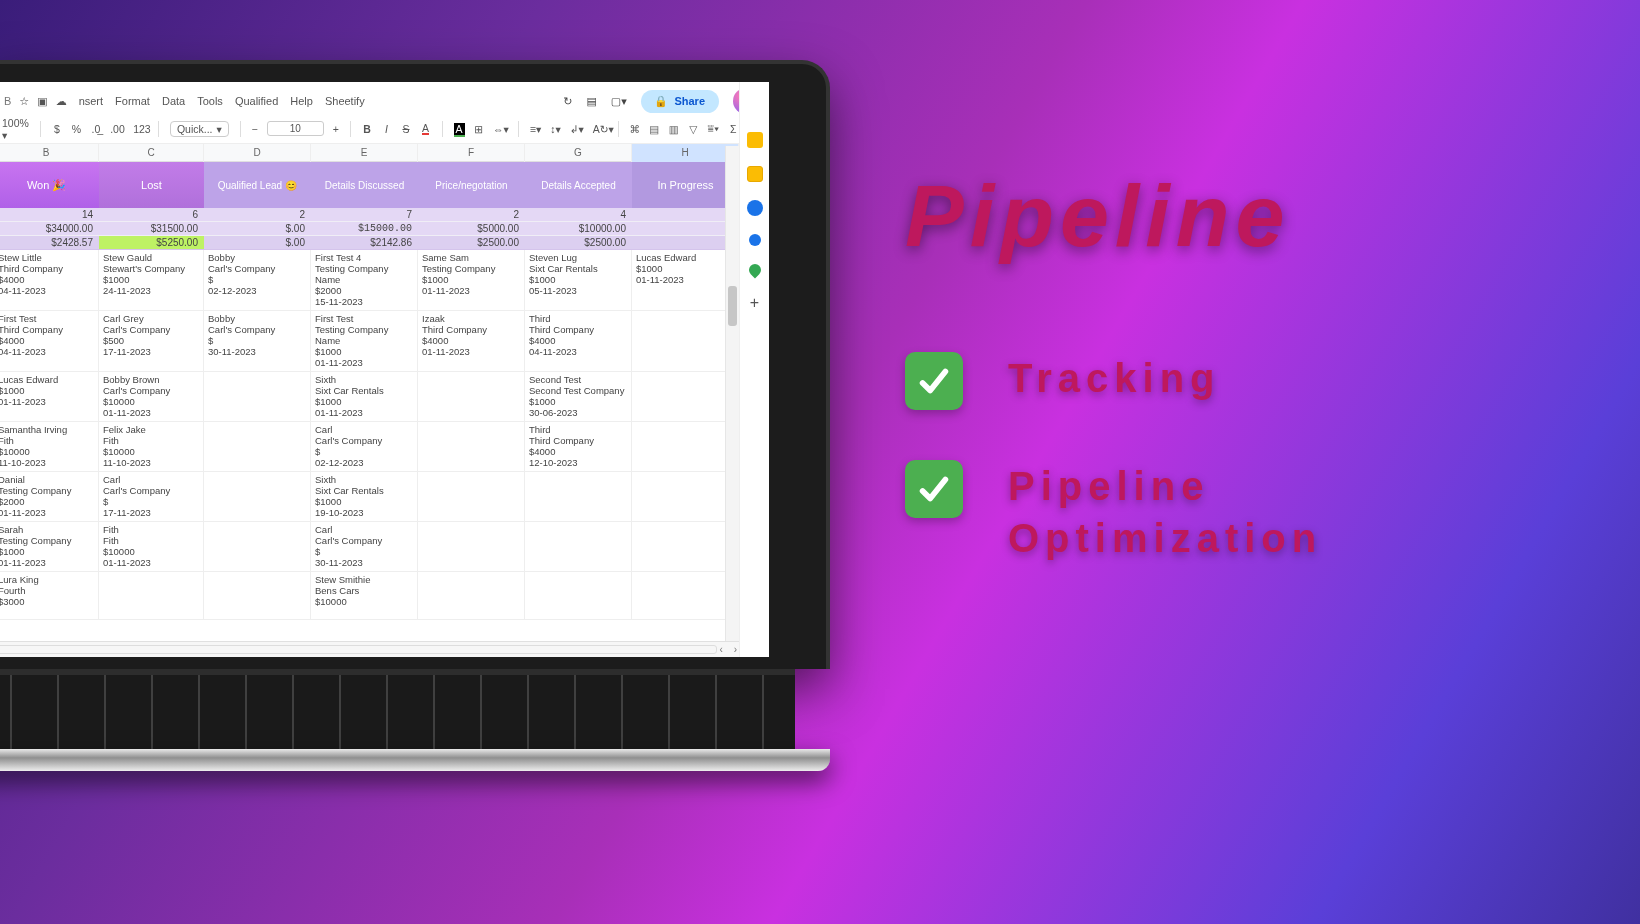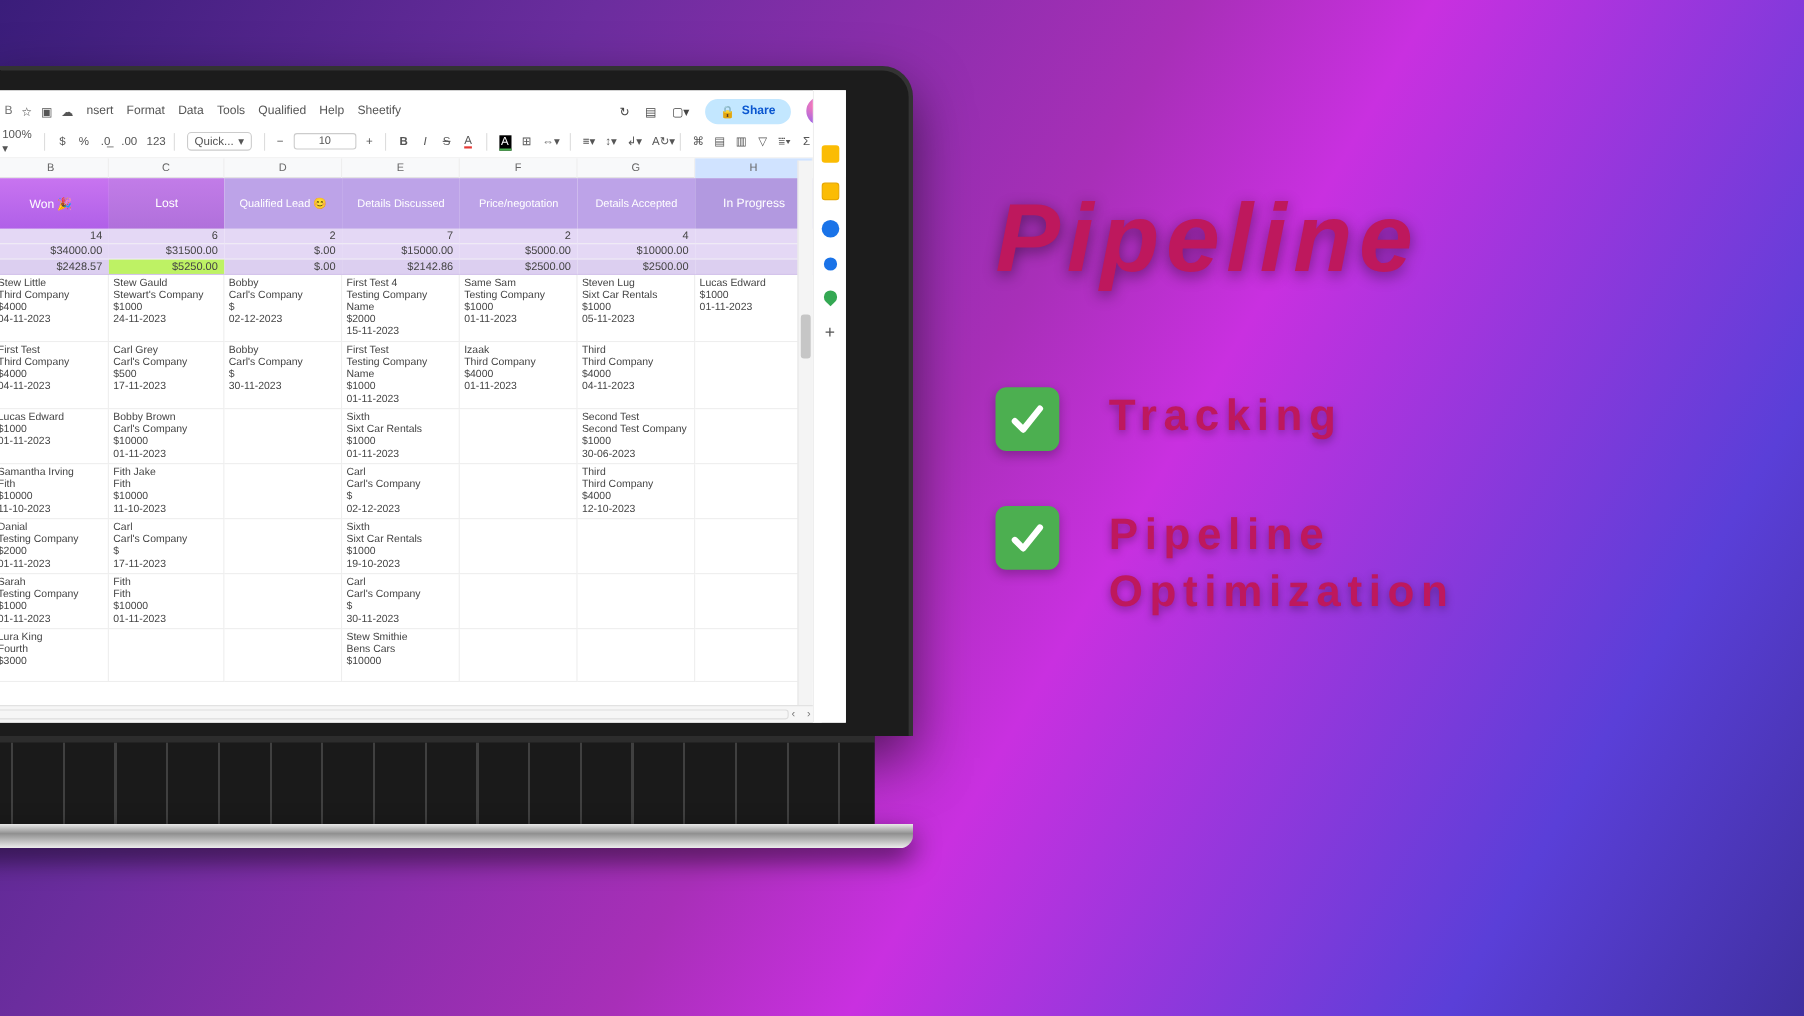--- a/index.html
+++ b/index.html
@@ -349,21 +349,21 @@
           <div class="cell r0" style="background: rgb(228, 216, 245);">14</div>
           <div class="cell r0" style="background: rgb(228, 216, 245);">6</div>
           <div class="cell r0" style="background: rgb(228, 216, 245);">2</div>
           <div class="cell r0" style="background: rgb(228, 216, 245);">7</div>
           <div class="cell r0" style="background: rgb(228, 216, 245);">2</div>
           <div class="cell r0" style="background: rgb(228, 216, 245);">4</div>
           <div class="cell r0" style="background: rgb(228, 216, 245);"></div>
           <div class="cell r1" style="background: rgb(228, 216, 245);">$34000.00</div>
           <div class="cell r1" style="background: rgb(228, 216, 245);">$31500.00</div>
           <div class="cell r1" style="background: rgb(228, 216, 245);">$.00</div>
-          <div class="cell r1" style="background: rgb(228, 216, 245);">$15000.00</div>
+          <div class="cell r1" style="background: rgb(228, 216, 245); font-family: Liberation Mono, monospace;">$15000.00</div>
           <div class="cell r1" style="background: rgb(228, 216, 245);">$5000.00</div>
           <div class="cell r1" style="background: rgb(228, 216, 245);">$10000.00</div>
           <div class="cell r1" style="background: rgb(228, 216, 245);">$</div>
           <div class="cell r2" style="background: rgb(220, 207, 240); border-bottom: 1px solid rgb(212, 196, 235);">$2428.57</div>
           <div class="cell r2" style="background: #bef264; border-bottom: 1px solid rgb(212, 196, 235);">$5250.00</div>
           <div class="cell r2" style="background: rgb(220, 207, 240); border-bottom: 1px solid rgb(212, 196, 235);">$.00</div>
           <div class="cell r2" style="background: rgb(220, 207, 240); border-bottom: 1px solid rgb(212, 196, 235);">$2142.86</div>
           <div class="cell r2" style="background: rgb(220, 207, 240); border-bottom: 1px solid rgb(212, 196, 235);">$2500.00</div>
           <div class="cell r2" style="background: rgb(220, 207, 240); border-bottom: 1px solid rgb(212, 196, 235);">$2500.00</div>
           <div class="cell r2" style="background: rgb(220, 207, 240); border-bottom: 1px solid rgb(212, 196, 235);"></div>
@@ -476,21 +476,21 @@
             <div>30-06-2023</div>
           </div>
           <div class="card empty"></div>
           <div class="card">
             <div>Samantha Irving</div>
             <div>Fith</div>
             <div>$10000</div>
             <div>11-10-2023</div>
           </div>
           <div class="card">
-            <div>Fith Jake</div>
+            <div>Felix Jake</div>
             <div>Fith</div>
             <div>$10000</div>
             <div>11-10-2023</div>
           </div>
           <div class="card empty"></div>
           <div class="card">
             <div>Carl</div>
             <div>Carl's Company</div>
             <div>$</div>
             <div>02-12-2023</div>

